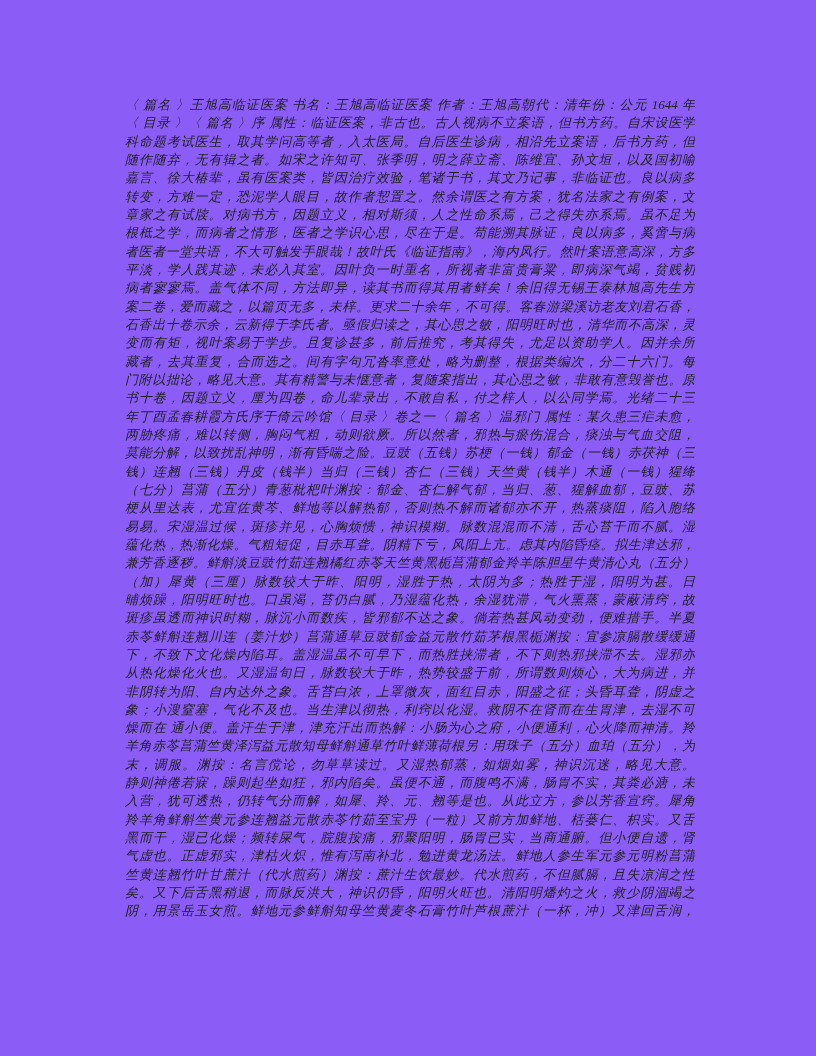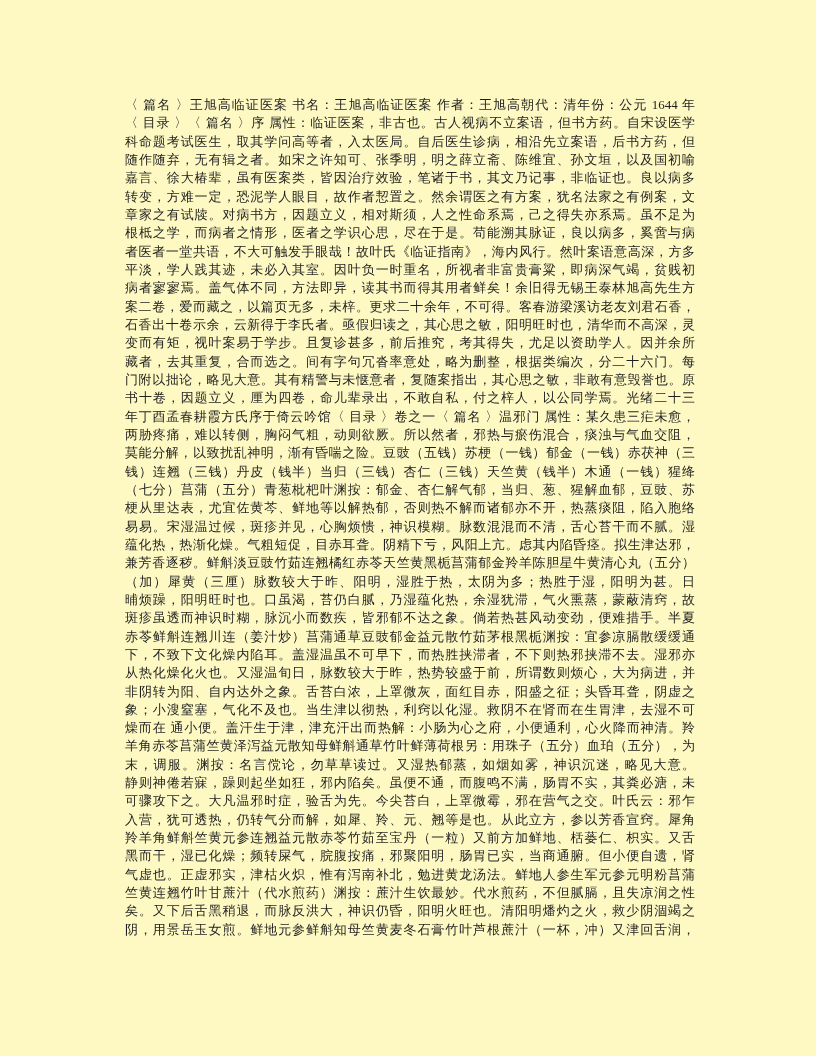--- a/index.html
+++ b/index.html
@@ -13,21 +13,22 @@
     position: relative;
     overflow: hidden;
     font-family: "Liberation Serif", "DejaVu Serif", serif;
   }
   .doc-page {
     position: absolute;
     left: 0;
     top: 0;
     width: 816px;
     height: 1056px;
-    background: #fef9c3;
+    background: #8b5cf6;
+    font-style: italic;
   }
   .doc-text {
     position: absolute;
     left: 125px;
     top: 96px;
     width: 570px;
     color: #1f1f1f;
     font-size: 13px;
   }
   .text-line {
@@ -76,21 +77,20 @@
       <div class="text-line">斑疹虽透而神识时糊，脉沉小而数疾，皆邪郁不达之象。倘若热甚风动变劲，便难措手。半夏</div>
       <div class="text-line">赤苓鲜斛连翘川连（姜汁炒）菖蒲通草豆豉郁金益元散竹茹茅根黑栀渊按：宜参凉膈散缓缓通</div>
       <div class="text-line">下，不致下文化燥内陷耳。盖湿温虽不可早下，而热胜挟滞者，不下则热邪挟滞不去。湿邪亦</div>
       <div class="text-line">从热化燥化火也。又湿温旬日，脉数较大于昨，热势较盛于前，所谓数则烦心，大为病进，并</div>
       <div class="text-line">非阴转为阳、自内达外之象。舌苔白浓，上罩微灰，面红目赤，阳盛之征；头昏耳聋，阴虚之</div>
       <div class="text-line">象；小溲窒塞，气化不及也。当生津以彻热，利窍以化湿。救阴不在肾而在生胃津，去湿不可</div>
       <div class="text-line">燥而在 通小便。盖汗生于津，津充汗出而热解：小肠为心之府，小便通利，心火降而神清。羚</div>
       <div class="text-line">羊角赤苓菖蒲竺黄泽泻益元散知母鲜斛通草竹叶鲜薄荷根另：用珠子（五分）血珀（五分），为</div>
       <div class="text-line">末，调服。渊按：名言傥论，勿草草读过。又湿热郁蒸，如烟如雾，神识沉迷，略见大意。</div>
       <div class="text-line">静则神倦若寐，躁则起坐如狂，邪内陷矣。虽便不通，而腹鸣不满，肠胃不实，其粪必溏，未</div>
-      <div class="text-line">可骤攻下之。大凡温邪时症，验舌为先。今尖苔白，上罩微霉，邪在营气之交。叶氏云：邪乍</div>
       <div class="text-line">入营，犹可透热，仍转气分而解，如犀、羚、元、翘等是也。从此立方，参以芳香宣窍。犀角</div>
       <div class="text-line">羚羊角鲜斛竺黄元参连翘益元散赤苓竹茹至宝丹（一粒）又前方加鲜地、栝蒌仁、枳实。又舌</div>
       <div class="text-line">黑而干，湿已化燥；频转屎气，脘腹按痛，邪聚阳明，肠胃已实，当商通腑。但小便自遗，肾</div>
       <div class="text-line">气虚也。正虚邪实，津枯火炽，惟有泻南补北，勉进黄龙汤法。鲜地人参生军元参元明粉菖蒲</div>
       <div class="text-line">竺黄连翘竹叶甘蔗汁（代水煎药）渊按：蔗汁生饮最妙。代水煎药，不但腻膈，且失凉润之性</div>
       <div class="text-line">矣。又下后舌黑稍退，而脉反洪大，神识仍昏，阳明火旺也。清阳明燔灼之火，救少阴涸竭之</div>
       <div class="text-line">阴，用景岳玉女煎。鲜地元参鲜斛知母竺黄麦冬石膏竹叶芦根蔗汁（一杯，冲）又津回舌润，</div>
     </div>
 </div>
 

